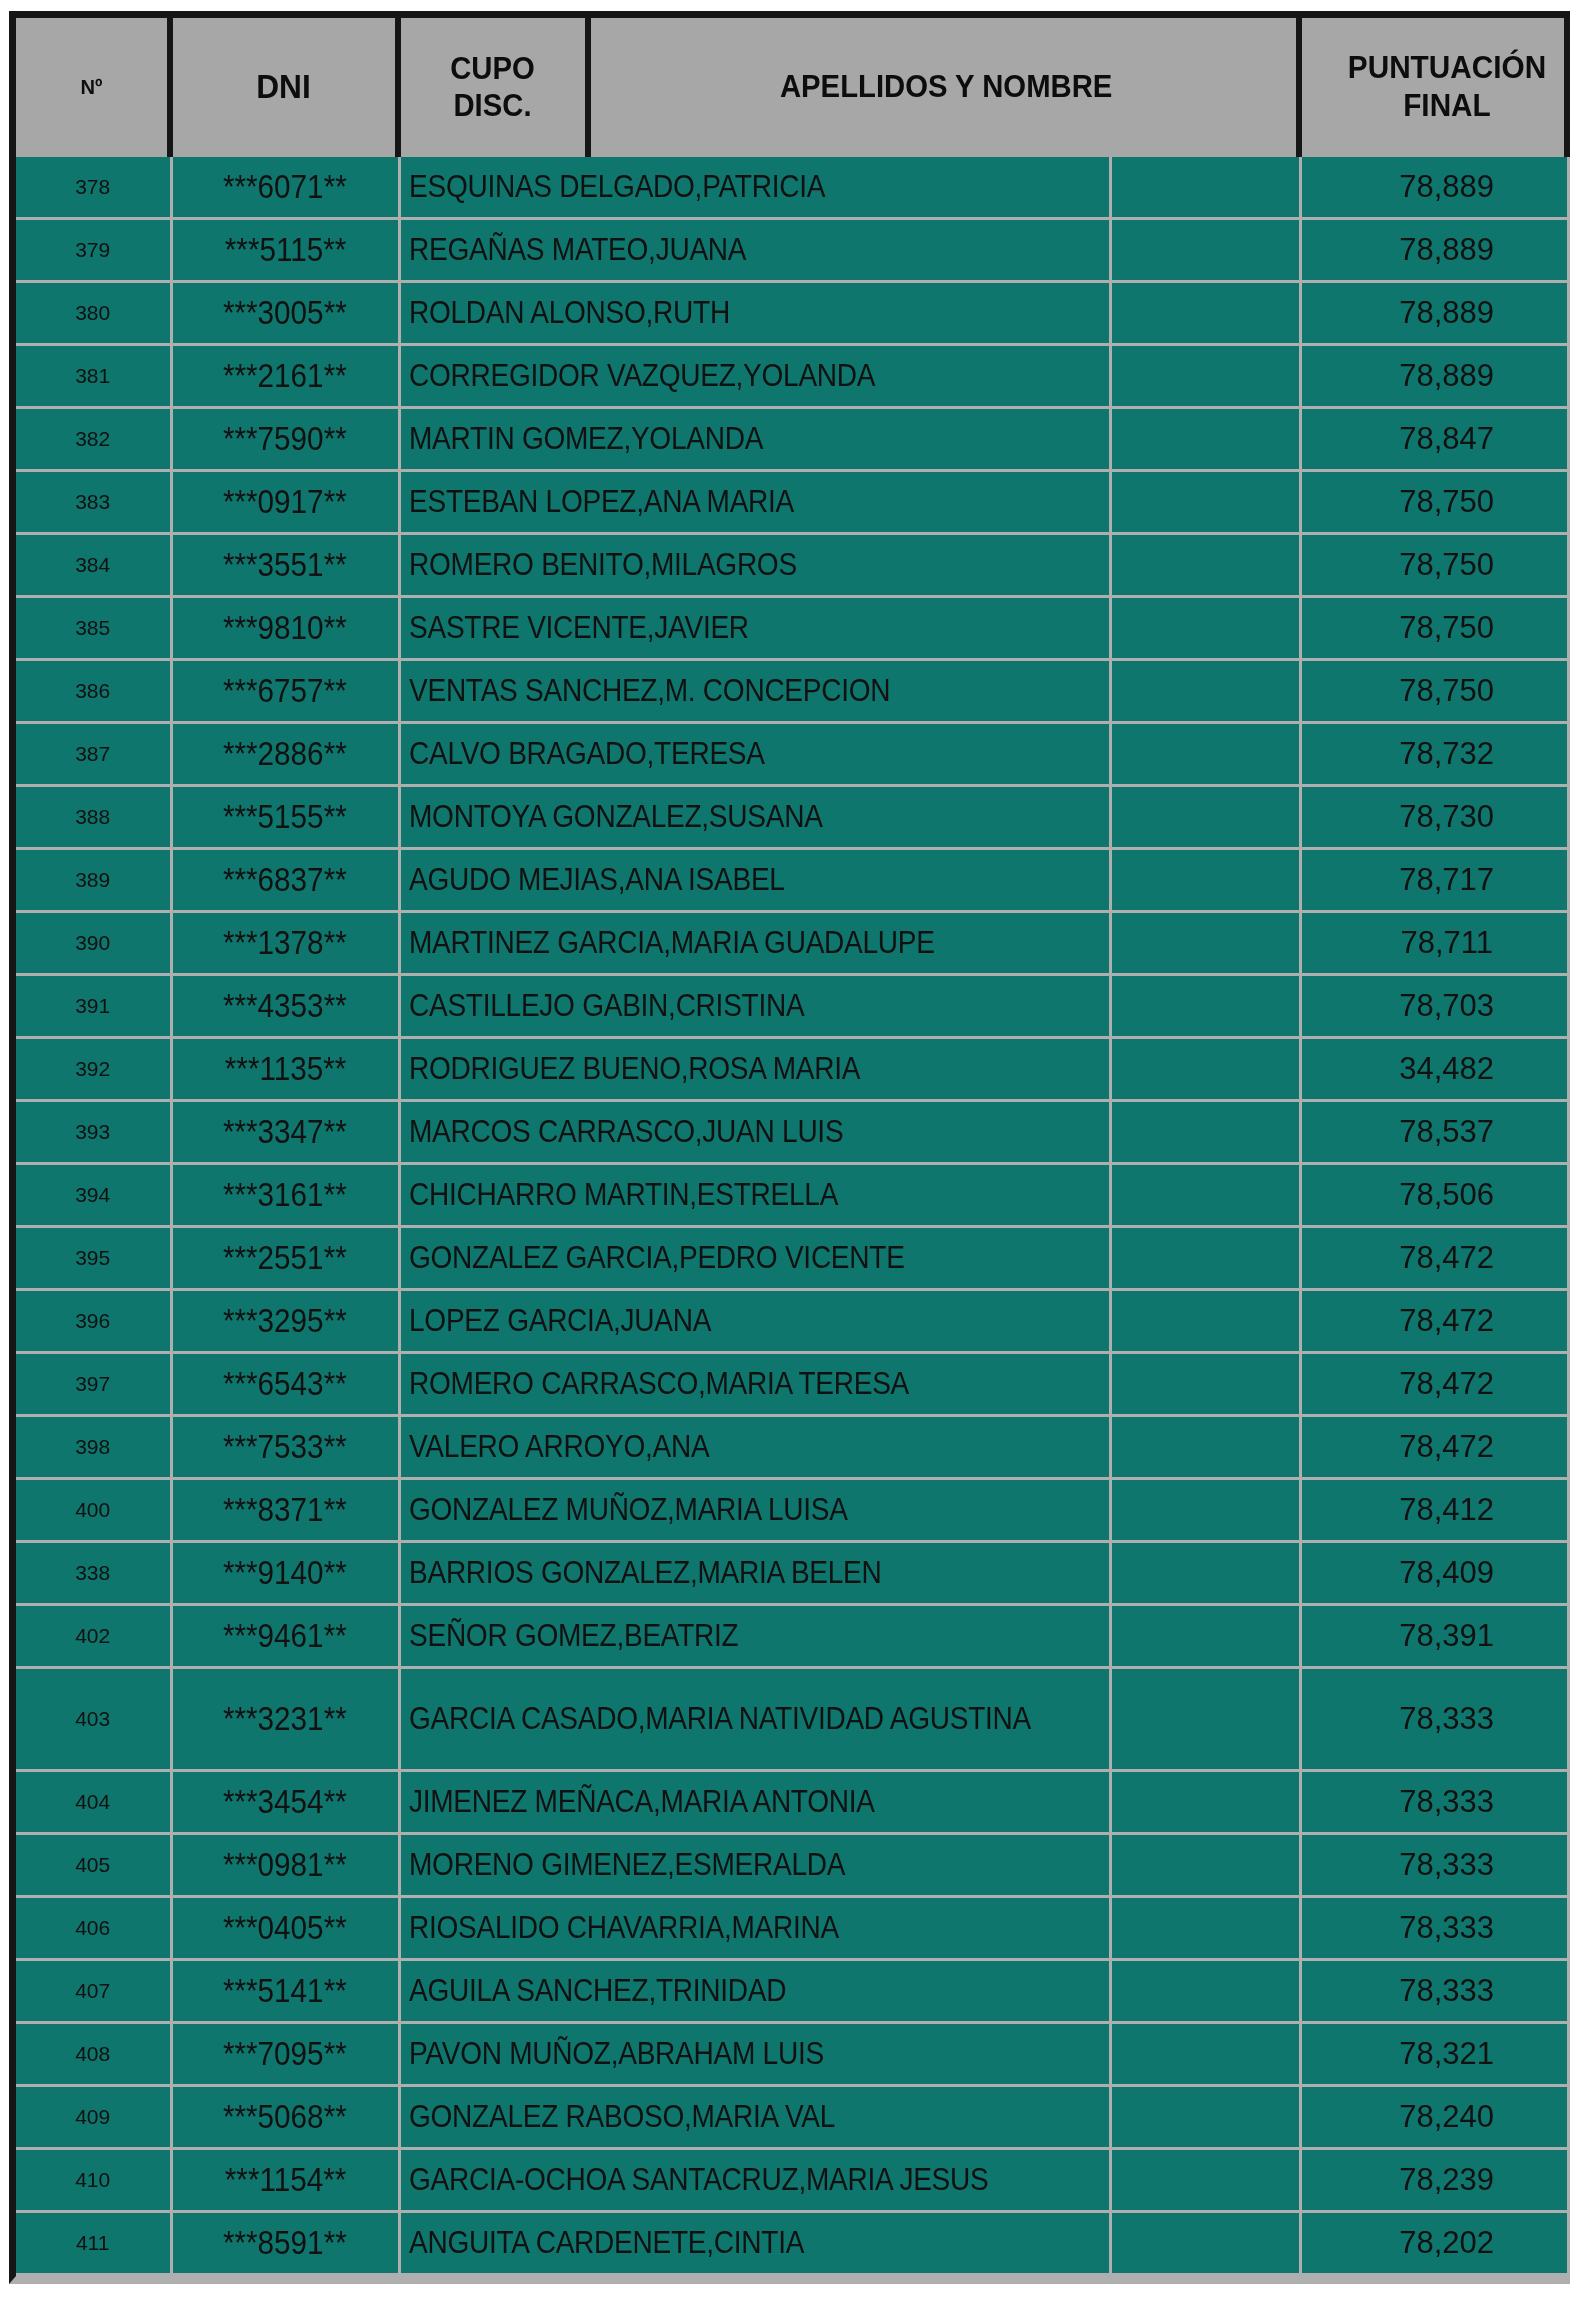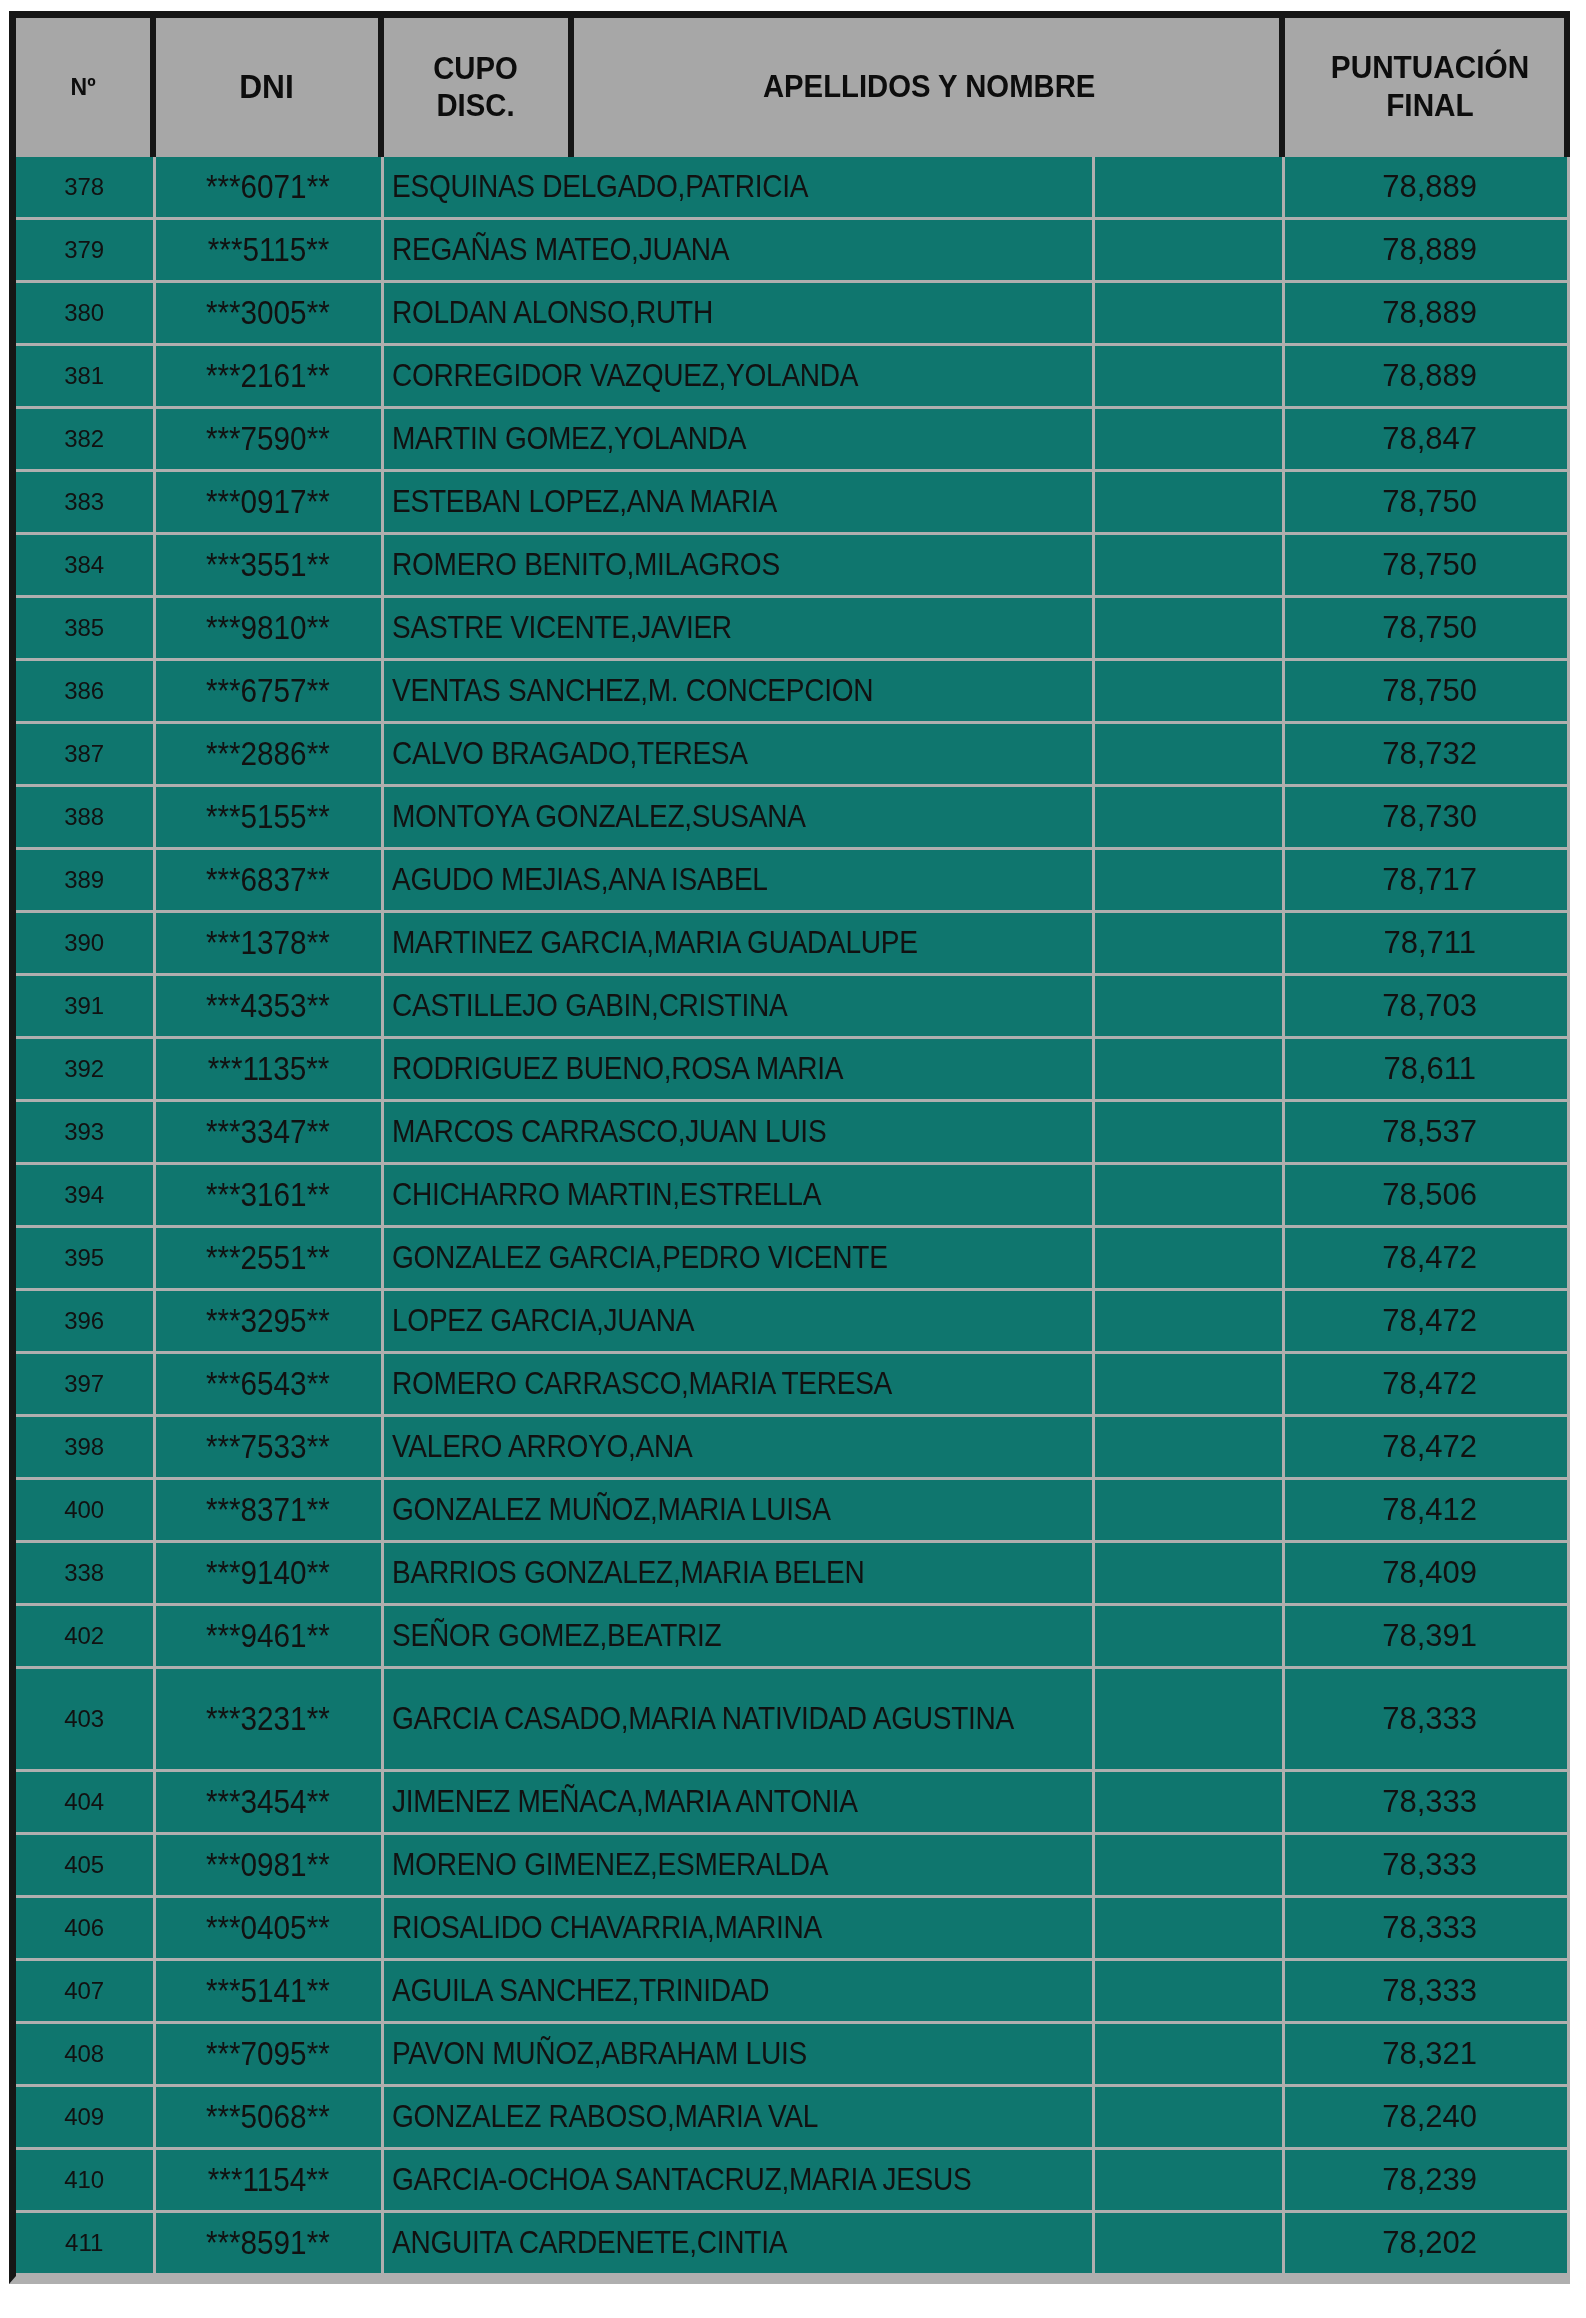--- a/index.html
+++ b/index.html
@@ -45,21 +45,21 @@
     border-right:3.5px solid #AFAFAF;
   }
   .row.tall{height:100px;}
   .td{
     box-sizing:border-box;
     display:flex;align-items:center;
     border-right:3.5px solid #AFAFAF;
     overflow:hidden;
   }
   .td:last-child{border-right:none;}
-  .c-num  {width:140px;justify-content:center;font-size:24px;}
+  .c-num  {width:157px;justify-content:center;font-size:21px;}
   .c-dni  {width:228px;justify-content:center;font-size:33px;text-align:right;}
   .c-name {width:711px;justify-content:flex-start;font-size:30.5px;padding:0 3.5px 0 8.7px;}
   .c-cupo {width:190px;justify-content:center;font-size:30.5px;}
   .c-score{width:257px;justify-content:center;font-size:31px;padding-left:33px;}
   .c-dni .txt{display:inline-block;transform:scaleX(0.90);transform-origin:50% 50%;white-space:nowrap;}
   .c-name .txt{
     display:block;width:100%;
     transform:scaleX(0.92);transform-origin:0 50%;
     line-height:1.3;letter-spacing:-0.3px;
   }
@@ -349,21 +349,21 @@
     <div class="td c-dni">
             <span class="txt">***1135**</span>
           </div>
     <div class="td c-name">
             <span class="txt">RODRIGUEZ BUENO,ROSA MARIA</span>
           </div>
     <div class="td c-cupo">
             <span class="txt"></span>
           </div>
     <div class="td c-score">
-            <span class="txt">78,611</span>
+            <span class="txt">34,482</span>
           </div>
   </div>
 
   <div class="row">
     <div class="td c-num">
             <span class="txt">393</span>
           </div>
     <div class="td c-dni">
             <span class="txt">***3347**</span>
           </div>

